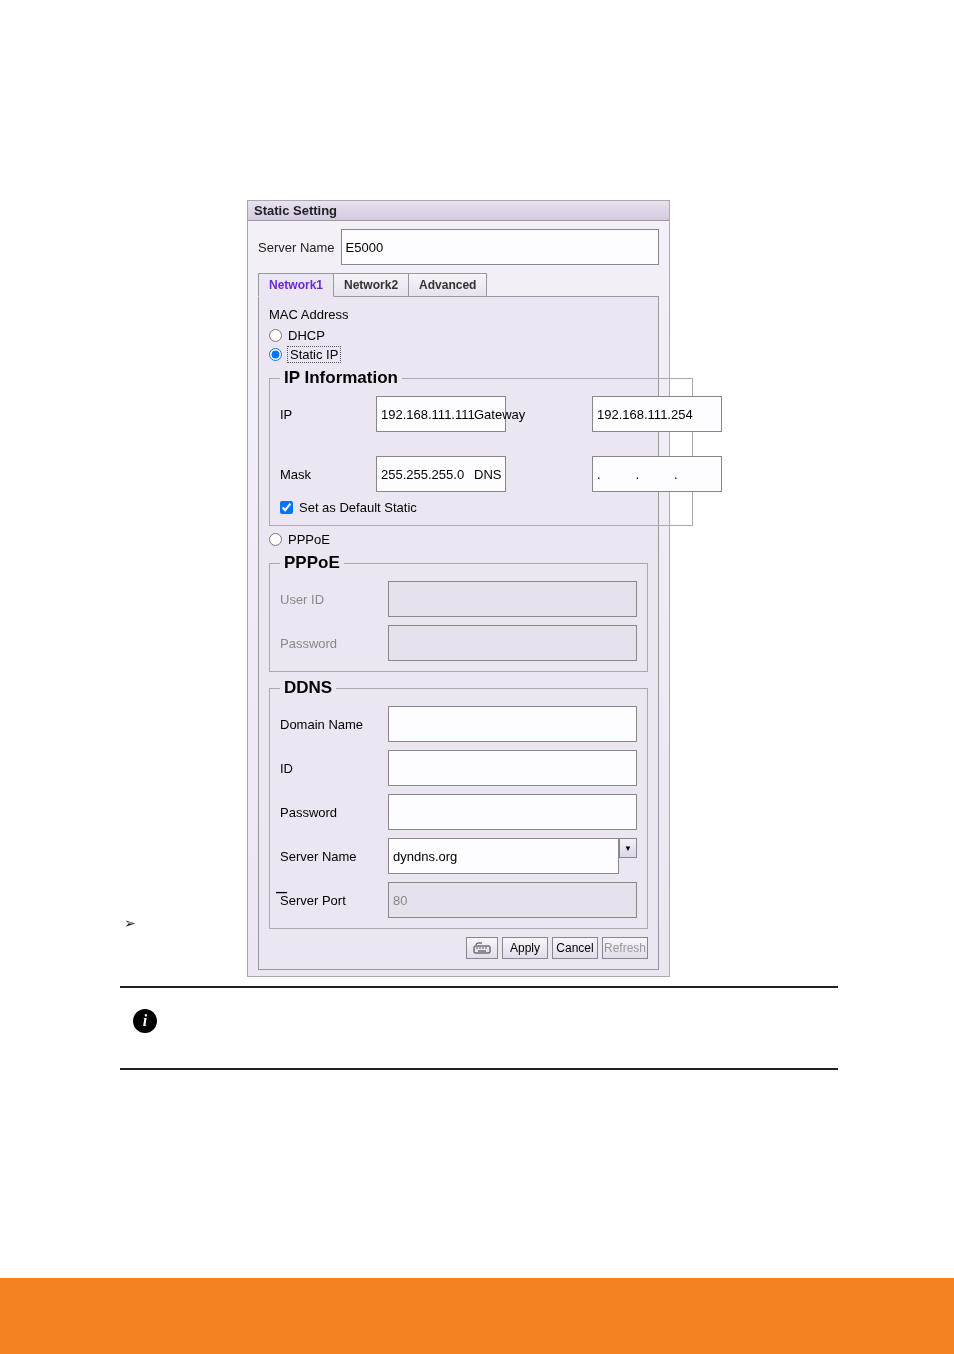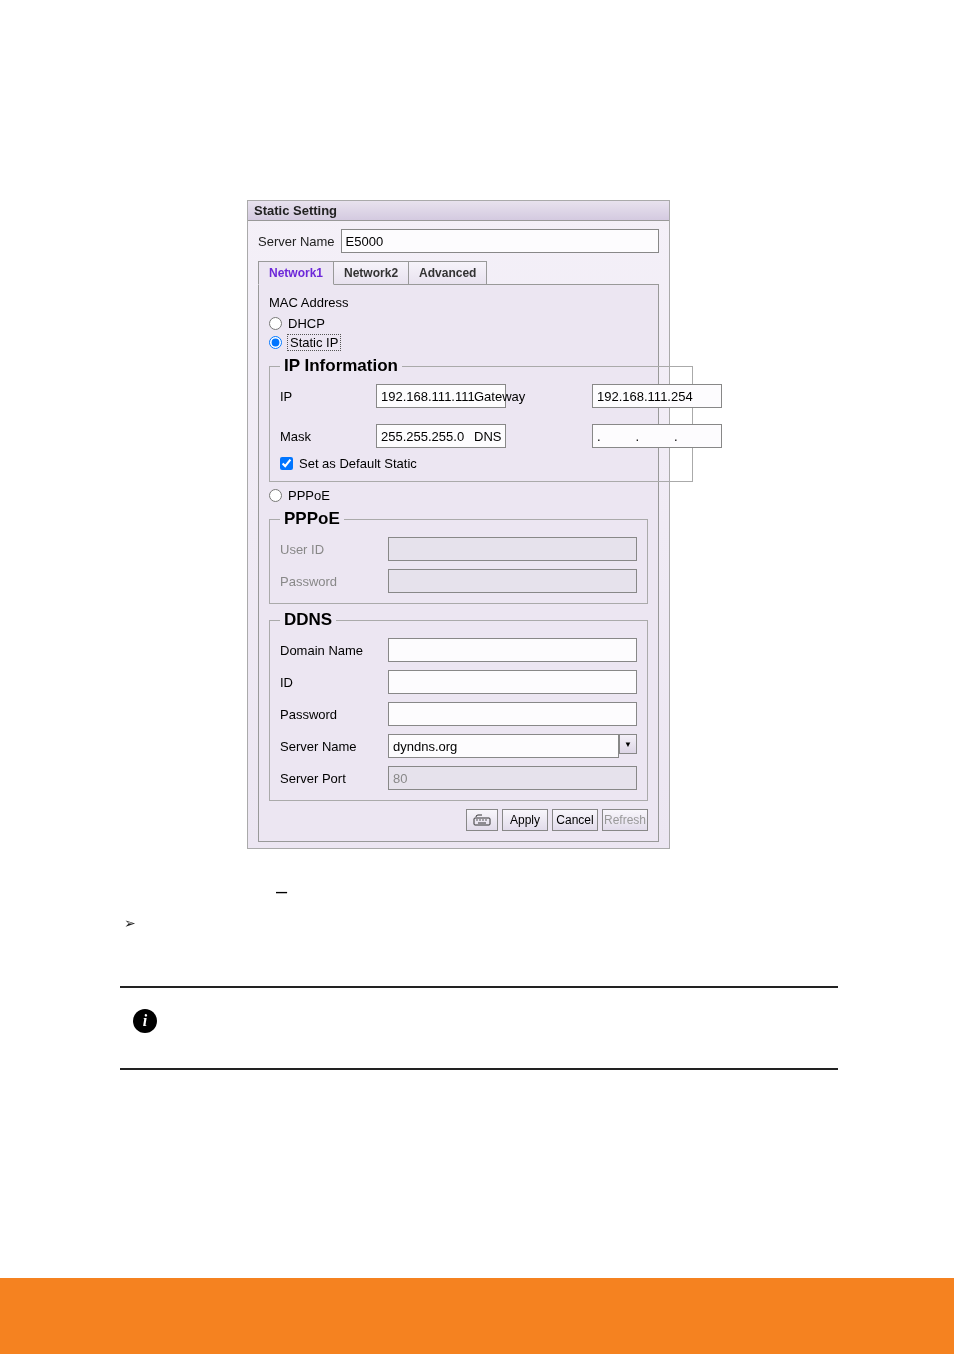--- a/index.html
+++ b/index.html
@@ -40,21 +40,21 @@
       font-size: 13px;
       color: #222;
       margin-right: 6px;
     }
     input[type="text"], .select-box {
       border: 1px solid #888;
       background: #fdfcfe;
       padding: 2px 4px;
       font-size: 13px;
       font-family: inherit;
-      height: 24px;
+      height: 36px;
     }
     input.readonly {
       background: #f0eef4;
       color: #555;
     }
     input.disabled {
       background: #e6e2ec;
       color: #888;
     }
     .server-name-input {
@@ -118,21 +118,21 @@
       padding: 8px 10px 10px 10px;
     }
     legend {
       font-weight: bold;
       font-size: 17px;
       padding: 0 4px;
     }
     .ip-grid {
       display: grid;
       grid-template-columns: 48px 130px 70px 130px;
-      gap: 16px 8px;
+      gap: 24px 8px;
       align-items: center;
     }
     .ip-grid label {
       font-size: 13px;
     }
     .ip-grid input {
       width: 100%;
       margin-left: 40px;
     }
     .dns-input {

